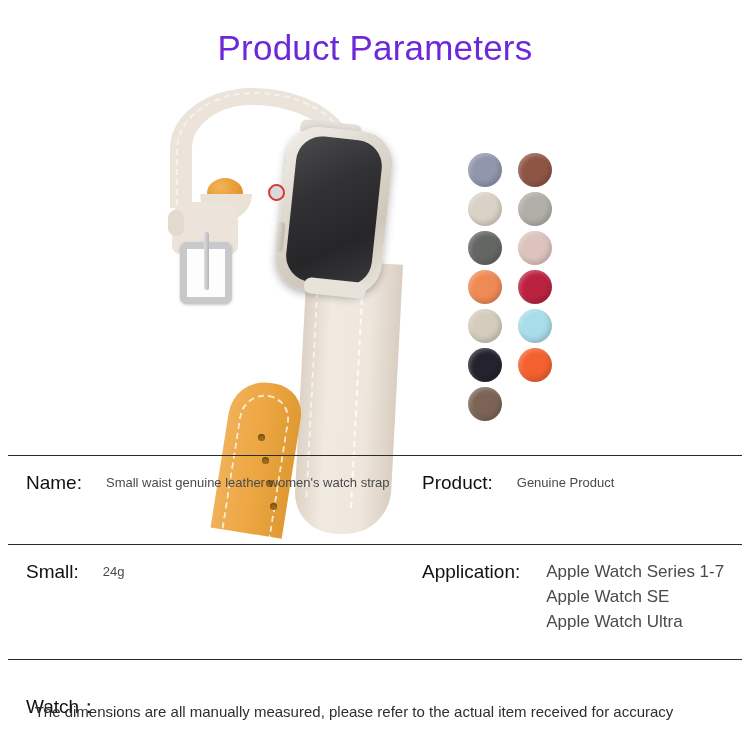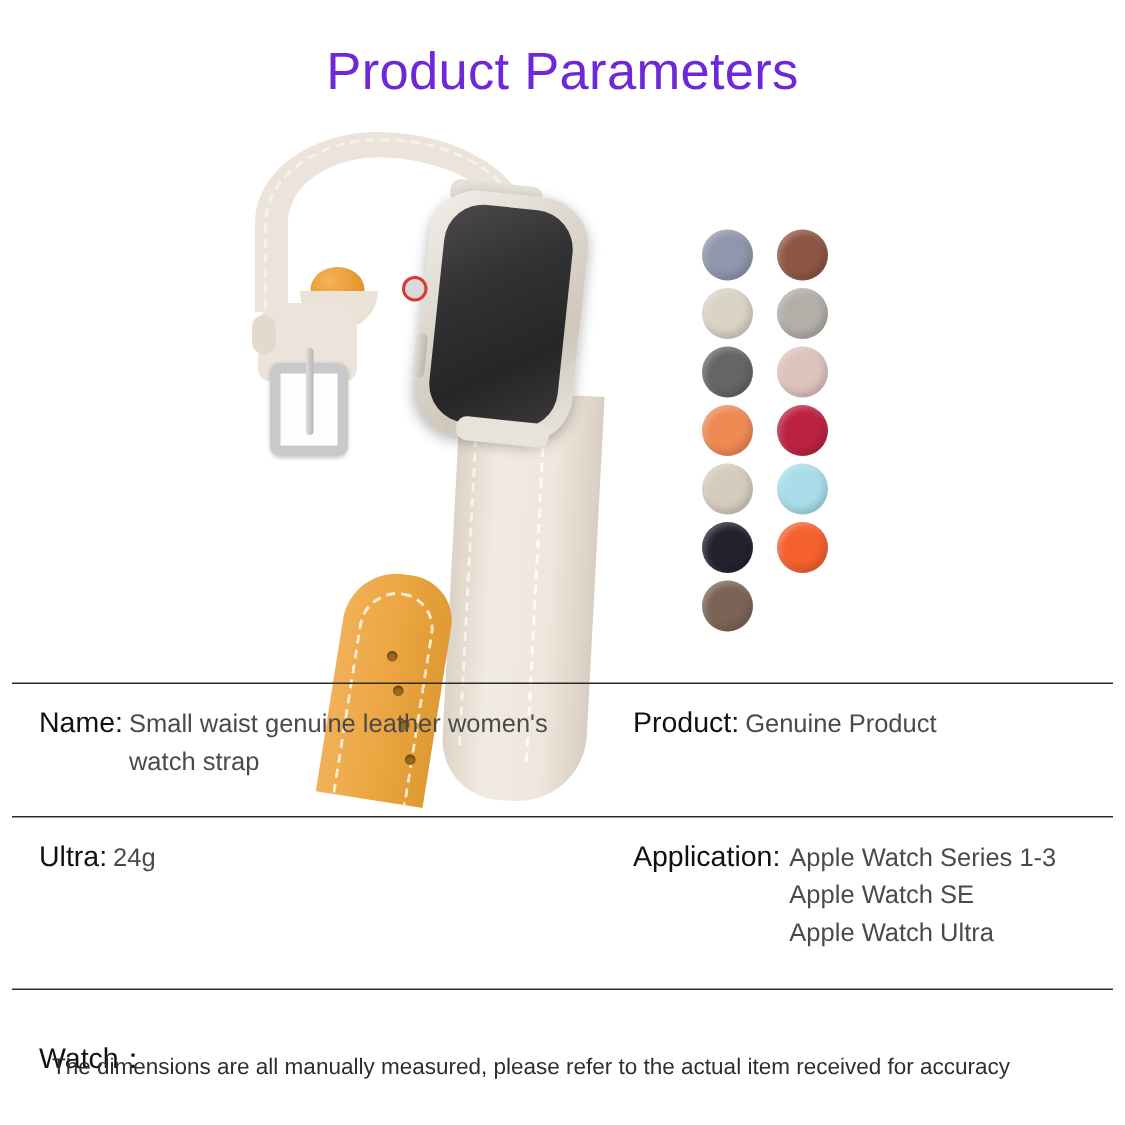--- a/index.html
+++ b/index.html
@@ -290,39 +290,40 @@
   }
   .spec-row {
     display: flex;
     align-items: flex-start;
     padding: 14px 0 12px 0;
     min-height: 44px;
   }
   .spec-cell {
     display: flex;
     align-items: flex-start;
+    gap: 20px;
   }
   .cell-left {
     width: 412px;
     padding-left: 18px;
     box-sizing: border-box;
   }
   .cell-right {
     flex: 1;
     padding-left: 2px;
   }
   .spec-label {
     font-size: 19px;
     color: #111111;
     font-weight: 500;
     white-space: nowrap;
     line-height: 25px;
   }
   .spec-value {
-    font-size: 17px;
+    font-size: 13px;
     color: #4a4a4a;
     line-height: 25px;
     margin-left: 4px;
   }
   .spec-value.narrow {
     max-width: 312px;
   }
   .app-lines {
     margin-left: 6px;
   }
@@ -411,27 +412,27 @@
     <div class="spec-cell cell-right">
       <span class="spec-label">Product:</span>
       <span class="spec-value">Genuine Product</span>
     </div>
   </div>
 
   <div class="rule"></div>
 
   <div class="spec-row row-weight">
     <div class="spec-cell cell-left">
-      <span class="spec-label">Ultra:</span>
+      <span class="spec-label">Small:</span>
       <span class="spec-value">24g</span>
     </div>
     <div class="spec-cell cell-right">
       <span class="spec-label">Application:</span>
       <div class="app-lines">
-        <div class="app-line">Apple Watch Series 1-3</div>
+        <div class="app-line">Apple Watch Series 1-7</div>
         <div class="app-line">Apple Watch SE</div>
         <div class="app-line">Apple Watch Ultra</div>
       </div>
     </div>
   </div>
 
   <div class="rule"></div>
 
   <div class="spec-row row-size">
     <div class="spec-cell cell-left">

